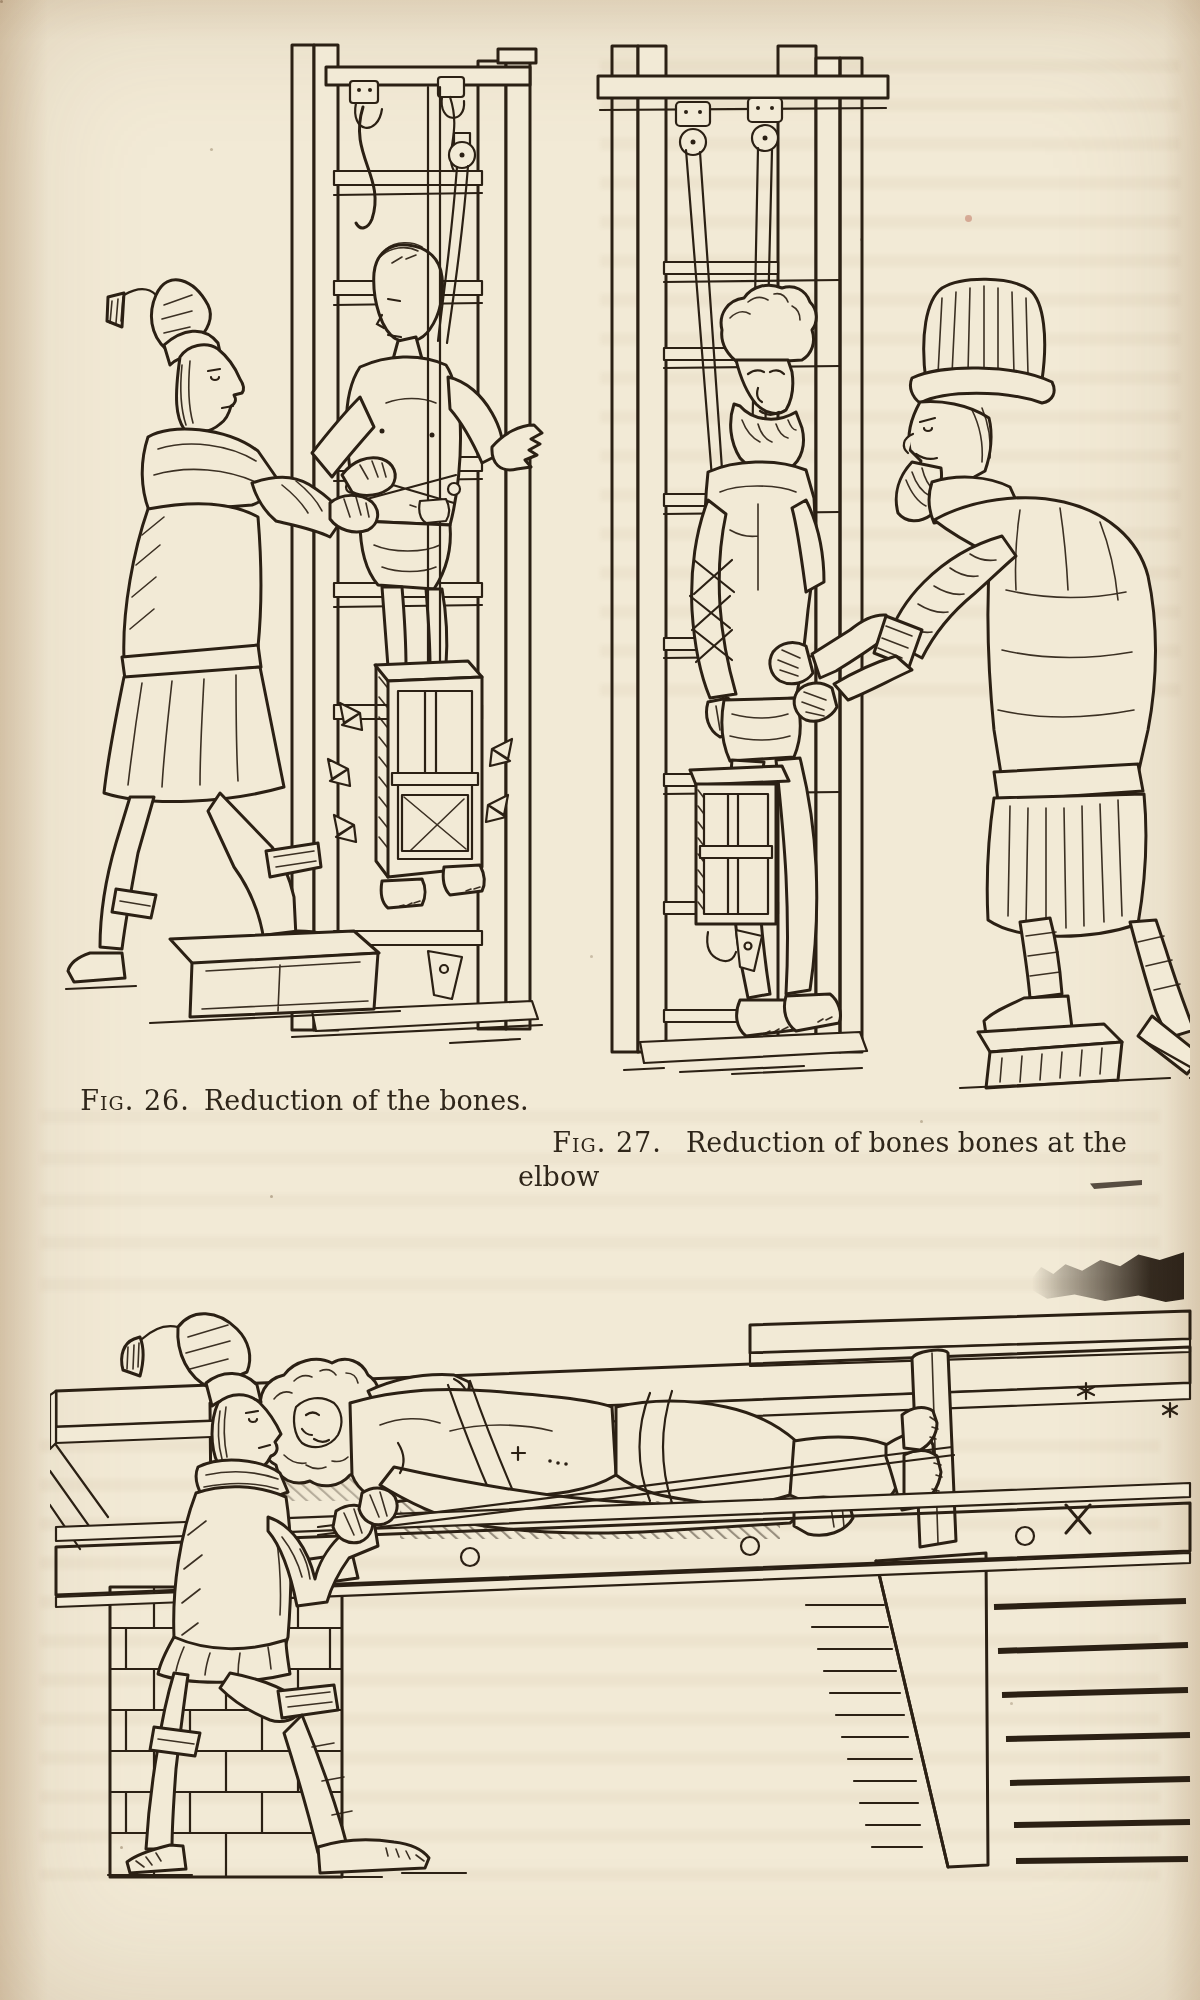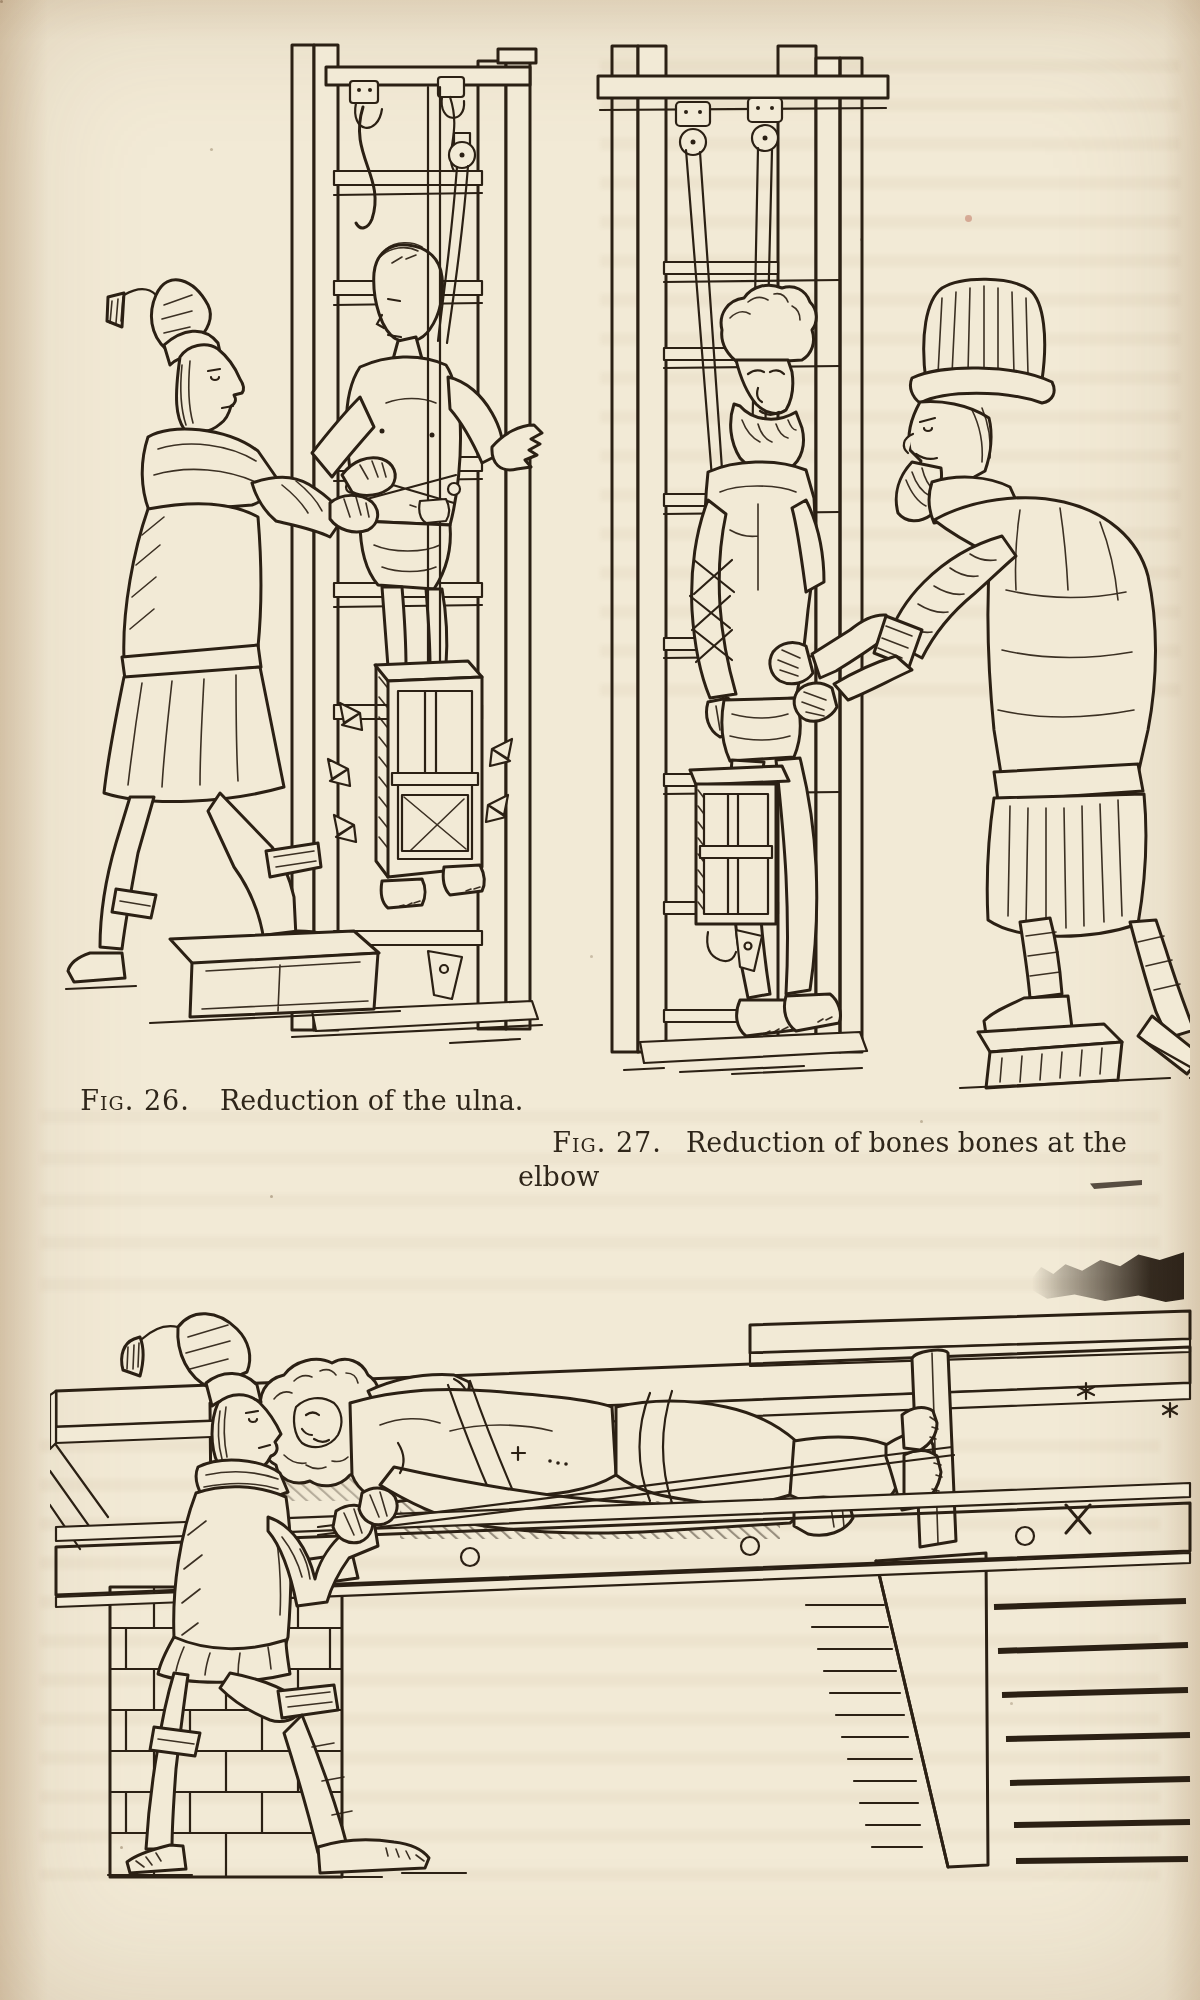--- a/index.html
+++ b/index.html
@@ -18,21 +18,21 @@
     background:repeating-linear-gradient(180deg, rgba(148,118,74,.10) 0px, rgba(148,118,74,.10) 12px, rgba(148,118,74,0) 12px, rgba(148,118,74,0) 39px);}
   .ghost.g2{background:repeating-linear-gradient(180deg, rgba(148,118,74,.09) 0px, rgba(148,118,74,.09) 13px, rgba(148,118,74,0) 13px, rgba(148,118,74,0) 42px);}
   svg.fig{position:absolute;z-index:2;}
   svg .o{stroke:#2b2014;stroke-width:3;fill:none;stroke-linecap:round;stroke-linejoin:round;}
   svg .p{stroke:#2b2014;stroke-width:3;fill:#f2ead6;stroke-linecap:round;stroke-linejoin:round;}
   svg .p2{stroke:#2b2014;stroke-width:2.2;fill:#f2ead6;stroke-linecap:round;stroke-linejoin:round;}
   svg .t{stroke:#2b2014;stroke-width:1.6;fill:none;opacity:.92;stroke-linecap:round;}
   svg .t2{stroke:#2b2014;stroke-width:2.2;fill:none;stroke-linecap:round;}
   svg .thk{stroke:#2b2014;stroke-width:6;fill:none;stroke-linecap:butt;}
   .caption{position:absolute;z-index:3;font-size:27px;line-height:34px;color:#2f261a;white-space:pre-wrap;}
-  .figlabel{font-variant:small-caps;letter-spacing:1px;margin-right:30px;}
+  .figlabel{font-variant:small-caps;letter-spacing:1px;margin-right:14px;}
   .smudge{position:absolute;z-index:4;pointer-events:none;}
   #smudge-main{left:1032px;top:1248px;width:152px;height:54px;
     background:linear-gradient(90deg, rgba(36,26,16,0) 0%, rgba(36,26,16,.25) 18%, rgba(36,26,16,.55) 45%, rgba(36,26,16,.92) 78%, rgba(36,26,16,.95) 100%);
     clip-path:polygon(0 55%,6% 35%,14% 48%,22% 30%,33% 42%,45% 22%,58% 34%,70% 12%,84% 22%,100% 8%,100% 95%,88% 100%,70% 88%,48% 98%,28% 86%,10% 94%,0 78%);
     filter:blur(.4px);}
   #smudge-dash{left:1090px;top:1180px;width:52px;height:9px;background:rgba(36,26,16,.75);
     clip-path:polygon(0 40%,100% 0,100% 55%,8% 100%);}
   .speck{position:absolute;z-index:1;width:3px;height:3px;border-radius:50%;background:rgba(110,85,55,.45);
     box-shadow:210px 148px 0 rgba(110,85,55,.35), 860px 238px 0 rgba(110,85,55,.4),
       1080px 520px 0 rgba(110,85,55,.35), 270px 1195px 0 rgba(110,85,55,.4),
@@ -303,21 +303,21 @@
       <path class="p" d="M562,986 L612,1026 L597,1044 L548,1006 Z"></path>
       <path class="t2" d="M556,1012 l46,26"></path>
       <path class="p" d="M388,1002 L514,994 L532,1012 L400,1022 Z"></path>
       <path class="p" d="M400,1022 L532,1012 L528,1050 L396,1058 Z"></path>
       <path class="t" d="M412,1028 l-2,24 M432,1026 l-2,26 M452,1024 l-2,26 M472,1022 l-2,26 M492,1020 l-2,26 M512,1018 l-2,26"></path>
       <path class="t2" d="M370,1058 l210,-10 M600,1048 l56,-4 M142,1044 l130,-6"></path>
     </g>
   </svg>
 
   <div class="caption" style="left:46px;top:1050px;">
-    <span class="figlabel">Fig. 26.</span><span>Reduction of the ulna.</span>
+    <span class="figlabel">Fig. 26.</span><span>Reduction of the bones.</span>
   </div>
   <div class="caption" style="left:518px;top:1092px;">
     <span class="figlabel" style="margin-right:24px;">Fig. 27.</span><span>Reduction of bones bones at the elbow</span>
   </div>
 
   <div id="smudge-main" class="smudge"></div>
   <div id="smudge-dash" class="smudge"></div>
 
   <svg class="fig" style="left:50px;top:1295px;" width="1145" height="585" viewBox="0 0 1145 585">
     <defs>

